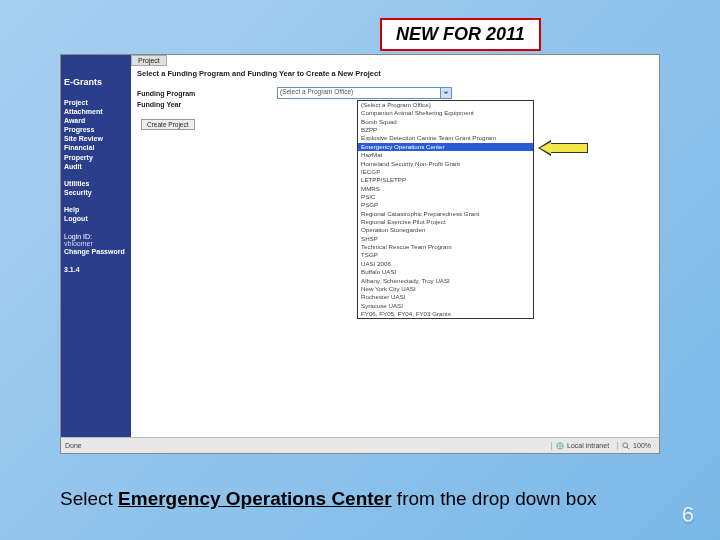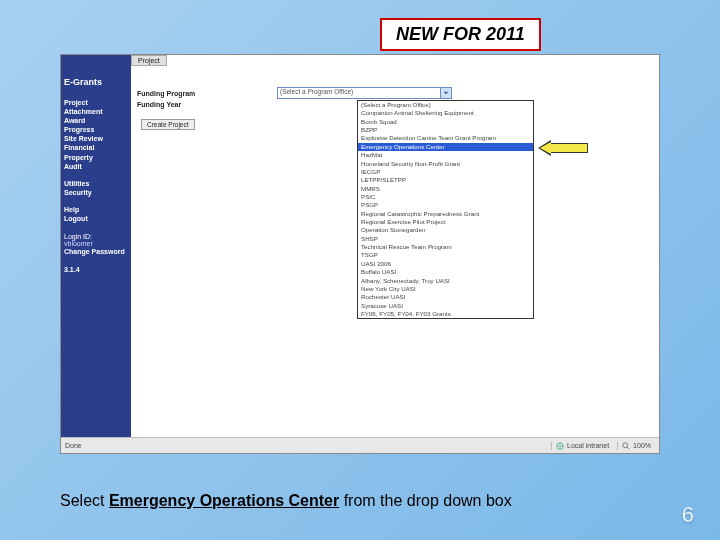--- a/index.html
+++ b/index.html
@@ -166,21 +166,21 @@
     padding: 0 4px;
     gap: 4px;
   }
   .statusbar .spacer { flex: 1; }
   .statusbar .seg { border-left: 1px solid #bbb; padding: 0 4px; display: flex; align-items: center; gap: 3px; }
   .mini-icon { width: 8px; height: 8px; display: inline-block; }
   .caption {
     position: absolute;
     bottom: 30px;
     left: 60px;
-    font-size: 16px;
+    font-size: 19px;
     color: #000;
   }
   .caption .ul { text-decoration: underline; font-weight: bold; }
   .pagenum {
     position: absolute;
     bottom: 12px;
     right: 26px;
     color: #e8f2fb;
     font-size: 22px;
     text-shadow: 0 1px 2px rgba(0,0,0,0.25);
@@ -217,20 +217,21 @@
       <div class="sb-login">
         <div>Login ID:</div>
         <div class="lid">vbloomer</div>
         <div class="sb-item">Change Password</div>
       </div>
       <div class="sb-ver">3.1.4</div>
     </div>
 
     <div class="main">
       <div class="tab">Project</div>
+      <div class="title">Select a Funding Program and Funding Year to Create a New Project</div>
 
       <div class="row row1">
         <div class="lbl">Funding Program</div>
         <div class="selectbox">
           <span>(Select a Program Office)</span>
           <span class="arrow">
             <svg viewBox="0 0 10 10">
                 <path d="M1 3 L5 7 L9 3 Z" fill="#3a5ba0"></path>
               </svg>
           </span>

